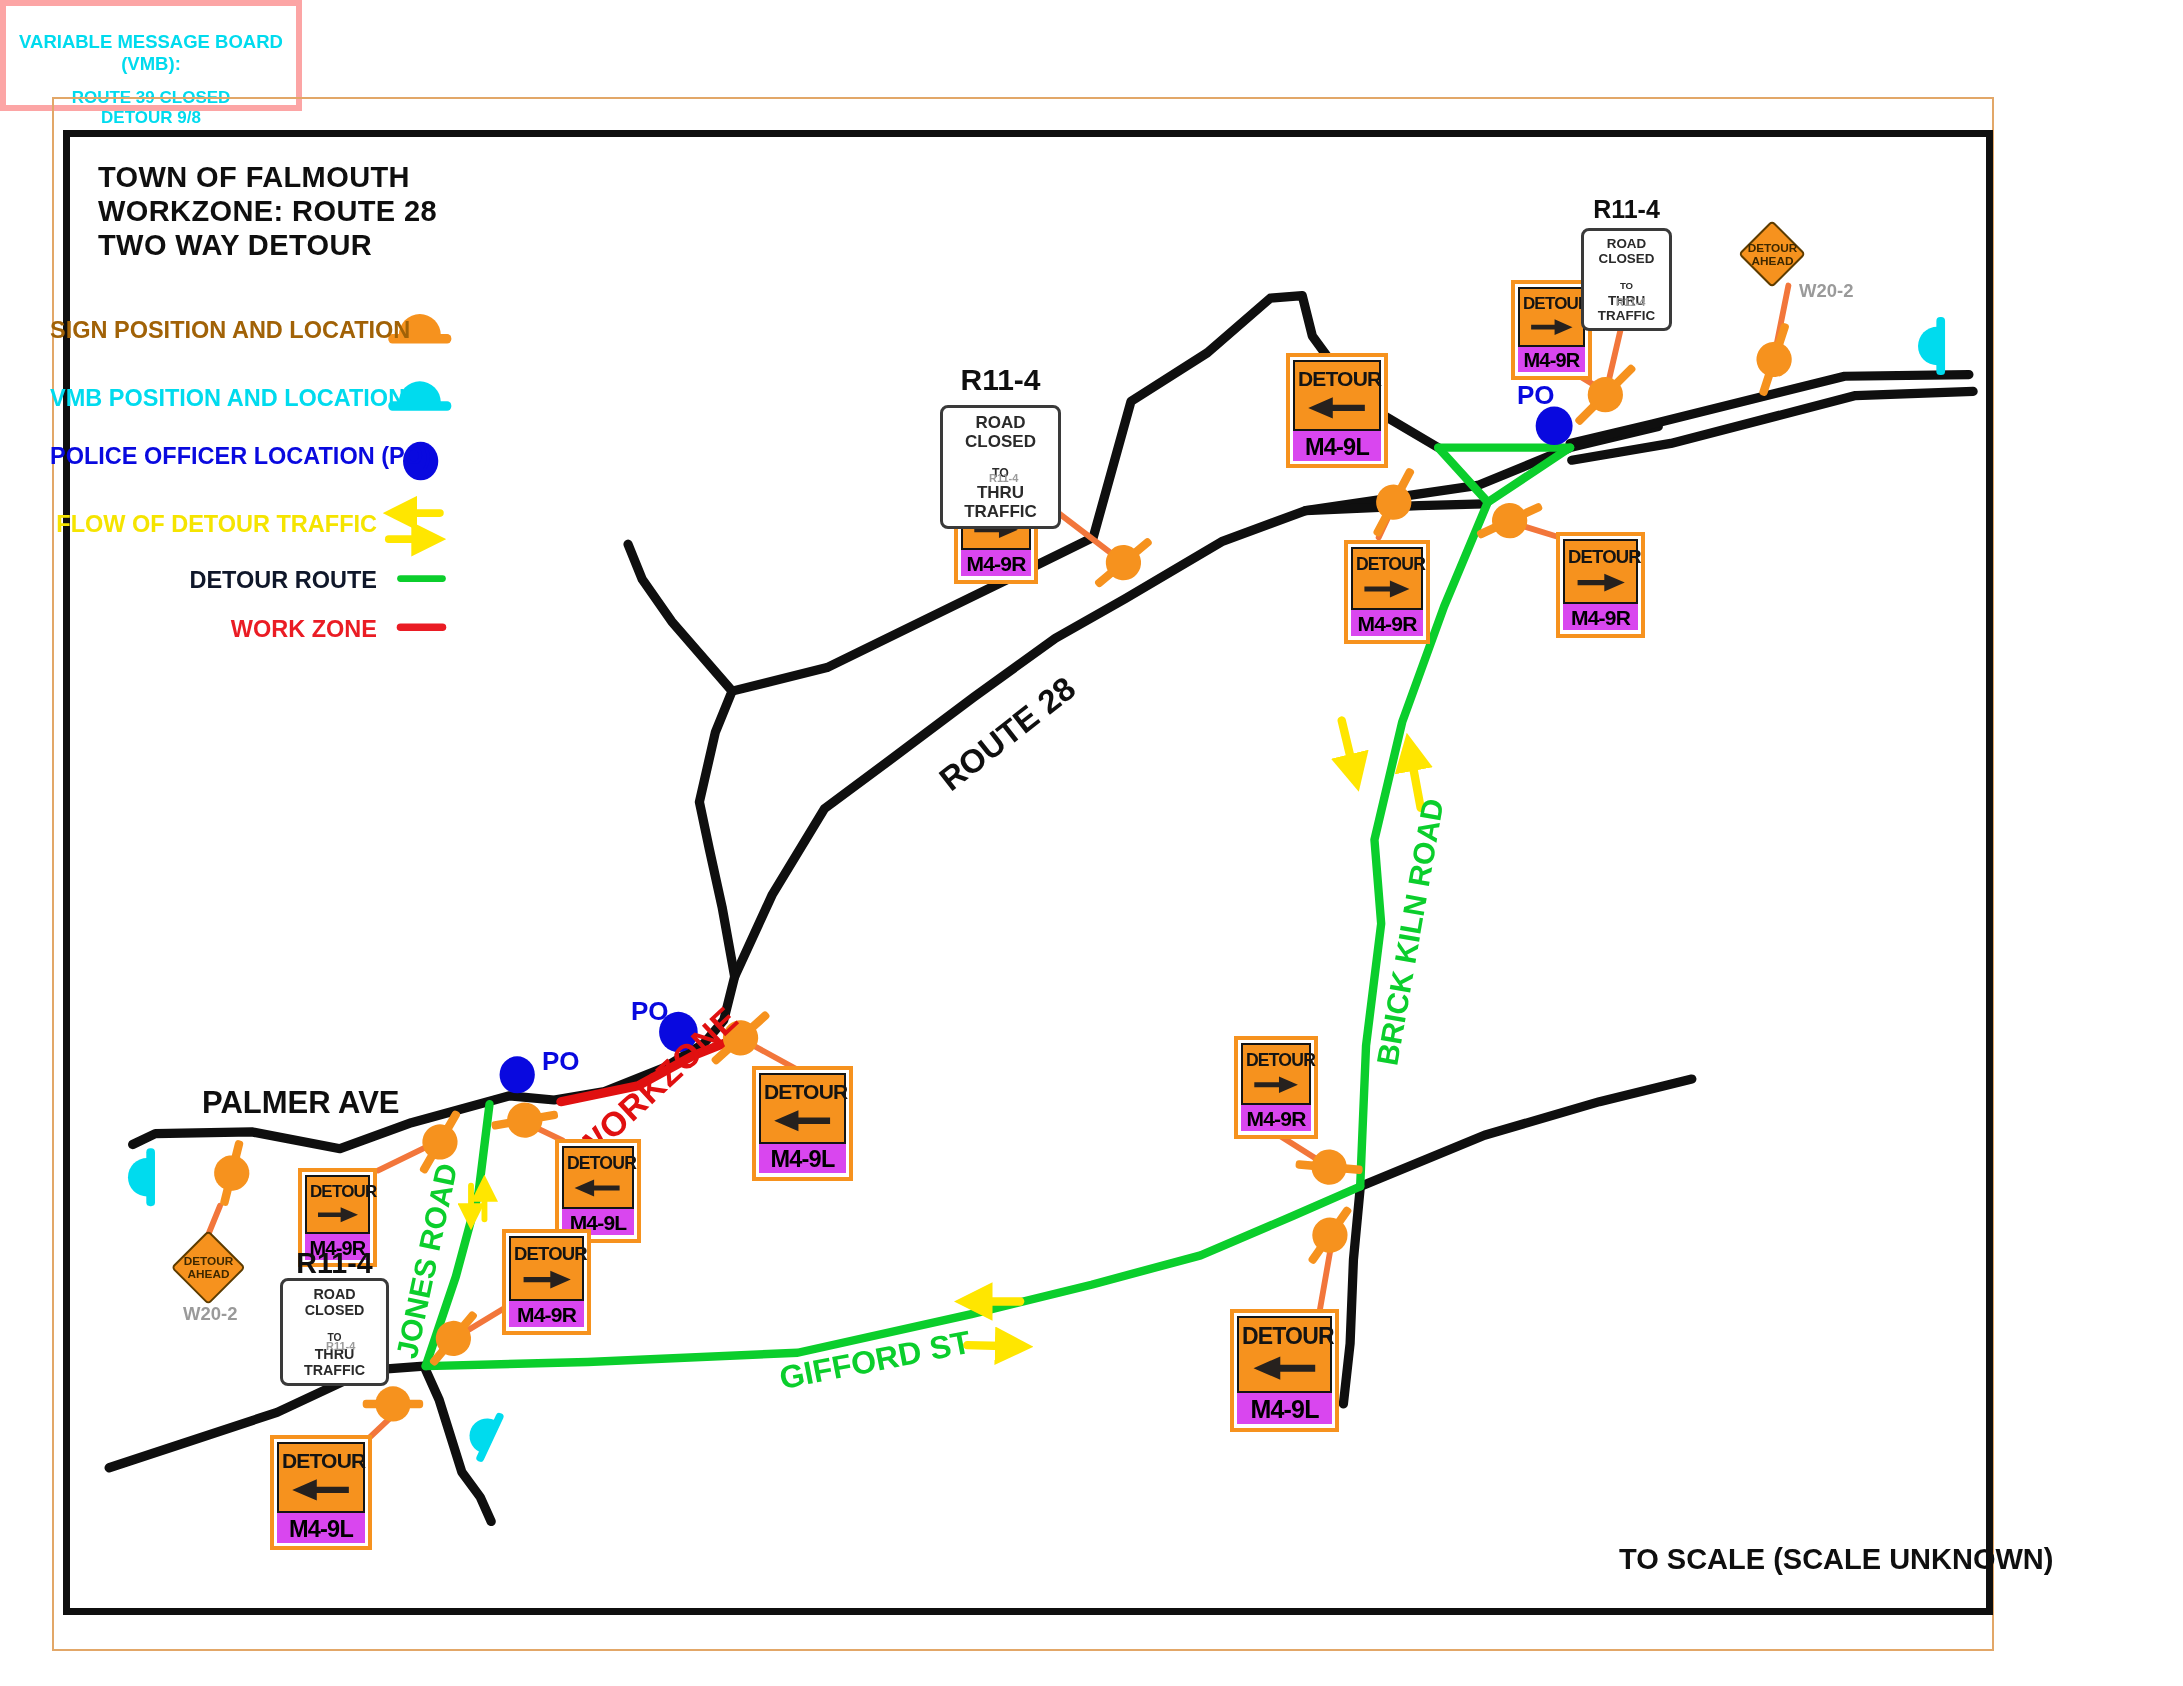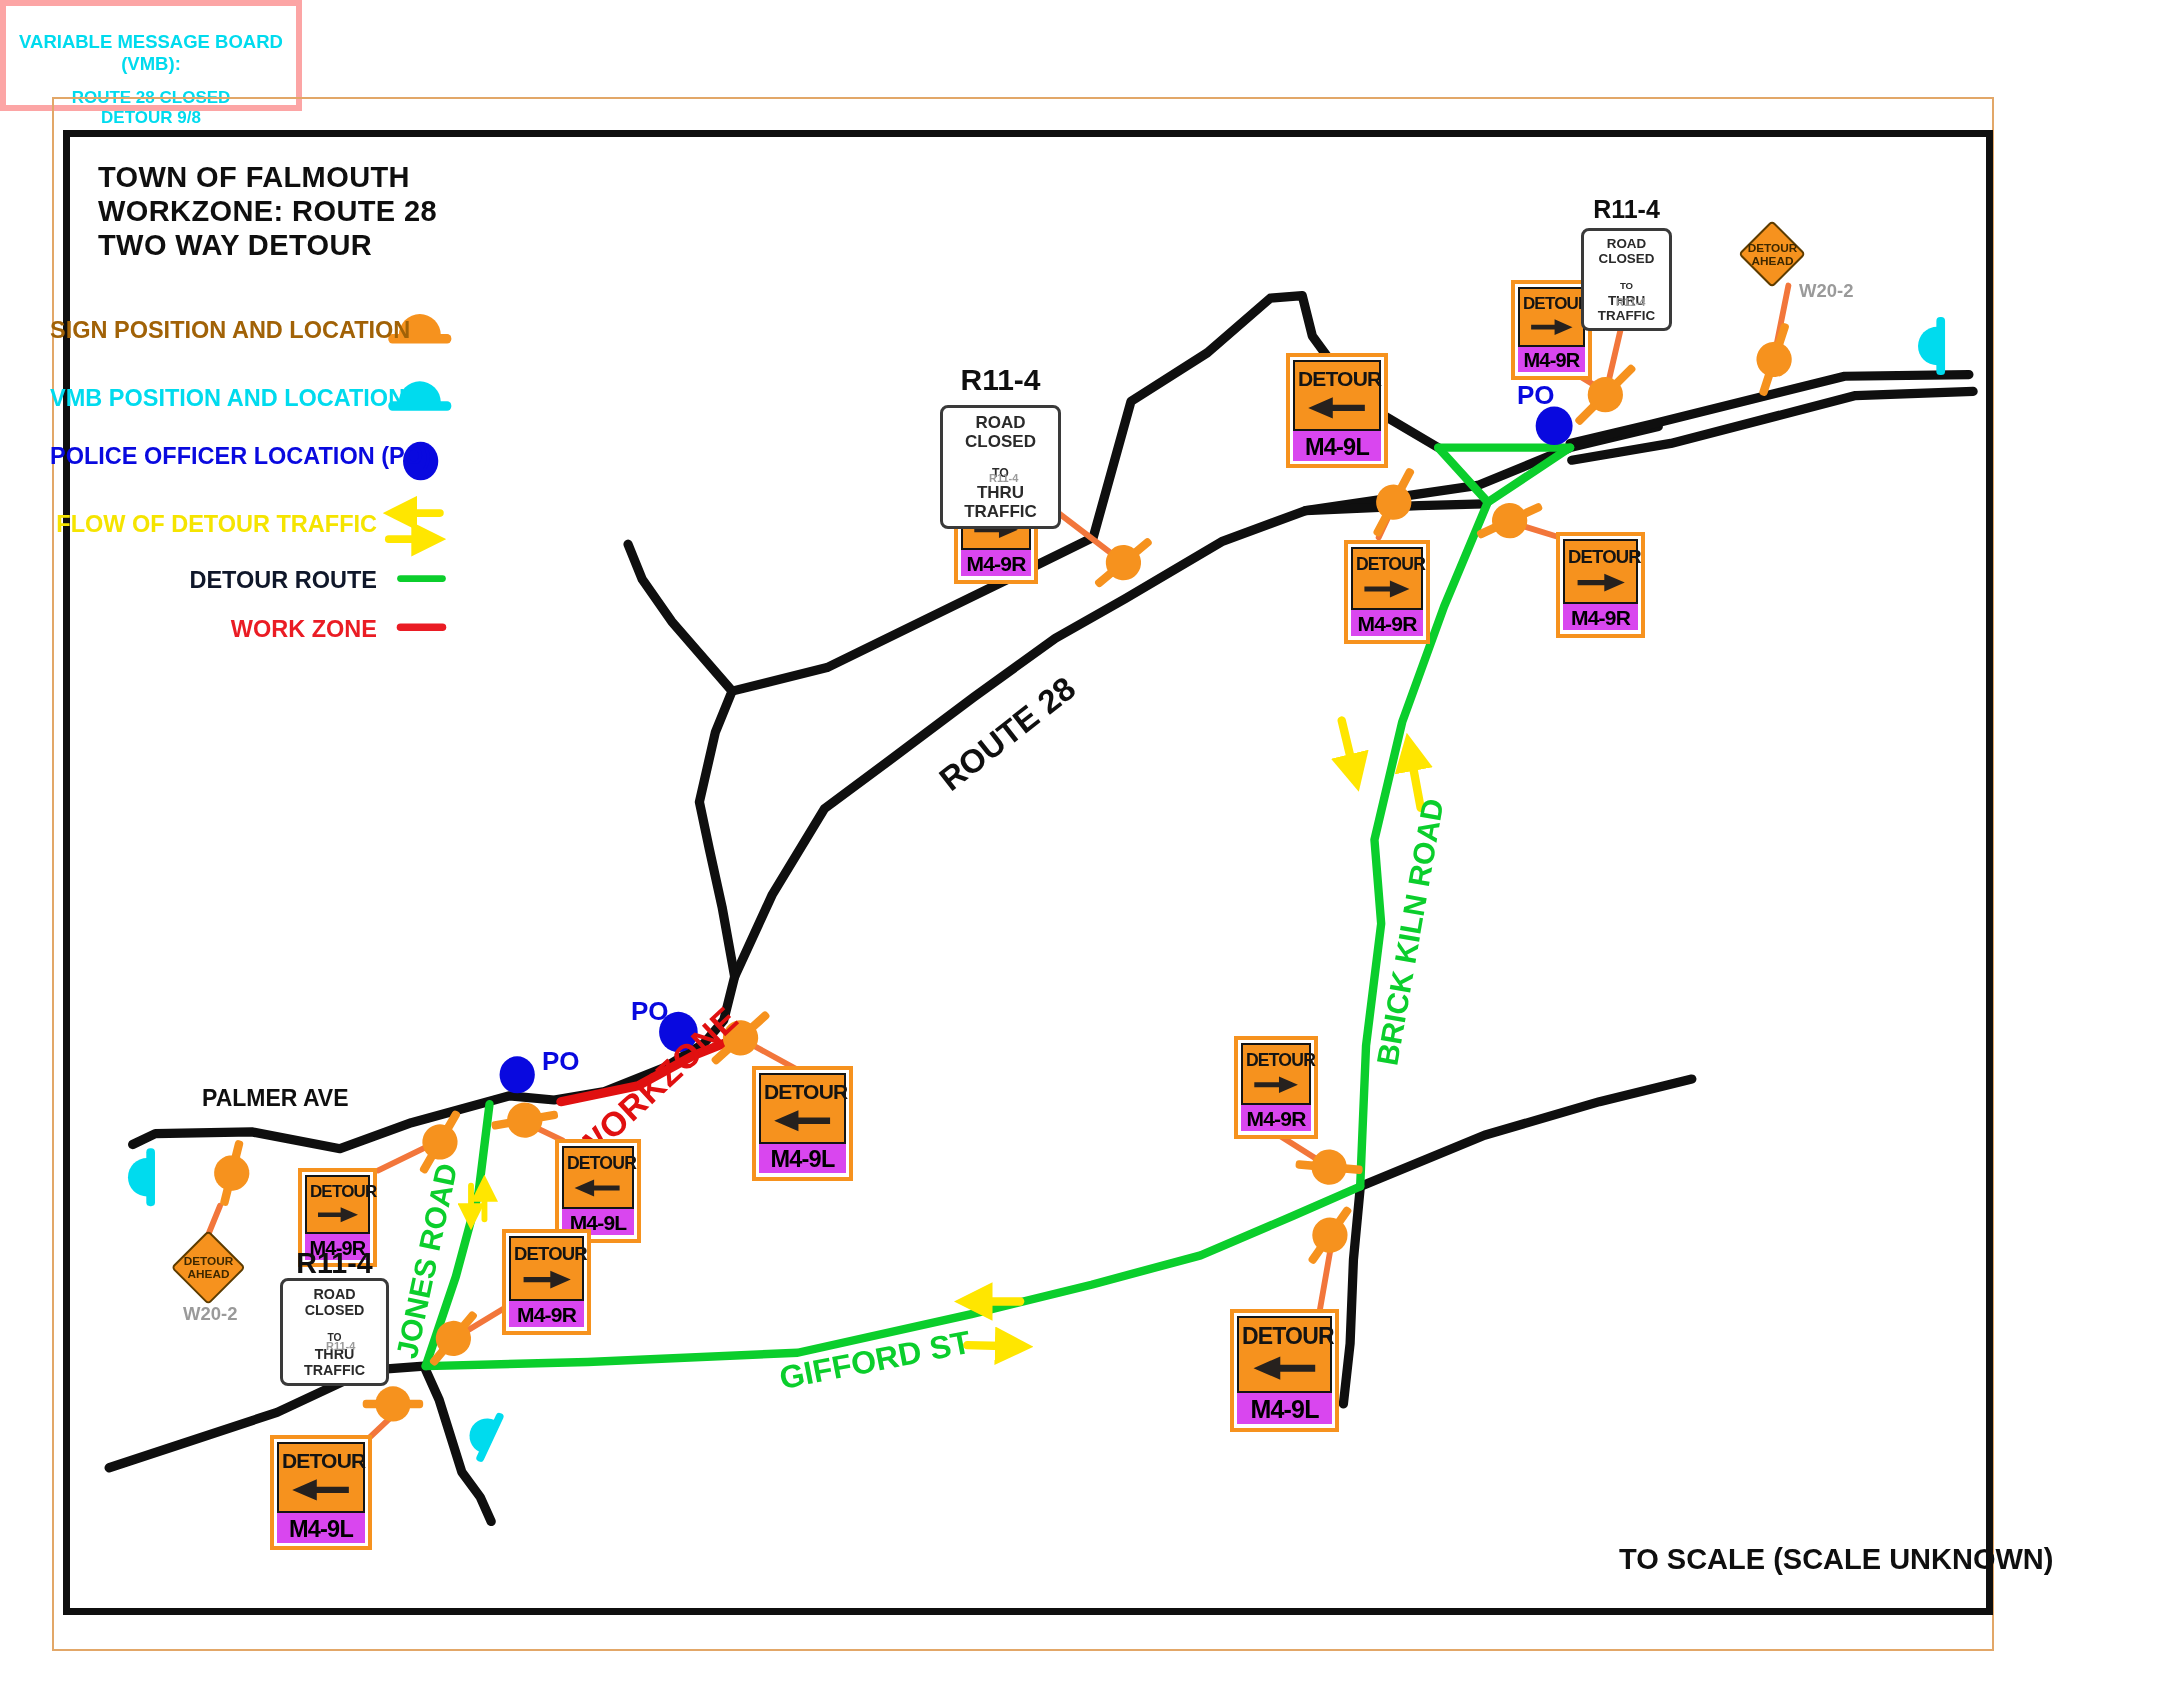--- a/index.html
+++ b/index.html
@@ -207,26 +207,26 @@
   <div class="abs leg orange" style="top:317px;">SIGN POSITION AND LOCATION</div>
   <div class="abs leg cyan" style="top:385px;">VMB POSITION AND LOCATION</div>
   <div class="abs leg blue" style="top:443px;">POLICE OFFICER LOCATION (PO)</div>
   <div class="abs leg yellow" style="top:511px;">FLOW OF DETOUR TRAFFIC</div>
   <div class="abs leg green" style="top:567px;">DETOUR ROUTE</div>
   <div class="abs leg red" style="top:616px;">WORK ZONE</div>
 
   <div class="vmbbox">
     <div class="t">VARIABLE MESSAGE BOARD (VMB):</div>
     <div class="l">
-      <div>ROUTE 28 CLOSED</div>
+      <div>ROUTE 39 CLOSED</div>
       <div>DETOUR 9/8</div>
     </div>
   </div>
 
-  <div class="maplab lab-black" style="left:202px;top:1085px;font-size:23px;">PALMER AVE</div>
+  <div class="maplab lab-black" style="left:202px;top:1085px;font-size:31px;">PALMER AVE</div>
   <div class="maplab lab-black rot" style="left:890px;top:715px;width:235px;text-align:center;font-size:33px;transform:rotate(-38deg);">ROUTE 28</div>
   <div class="maplab lab-green rot" style="left:326px;top:1244px;width:202px;text-align:center;font-size:30px;transform:rotate(-78deg);">JONES ROAD</div>
   <div class="maplab lab-green rot" style="left:1283px;top:924px;width:252px;text-align:center;font-size:30px;transform:rotate(-80deg);">BRICK KILN ROAD</div>
   <div class="maplab lab-green rot" style="left:774px;top:1342px;width:202px;text-align:center;font-size:32px;transform:rotate(-11deg);">GIFFORD ST</div>
   <div class="maplab lab-red rot" style="left:522px;top:1065px;width:269px;text-align:center;font-size:34px;letter-spacing:0.8px;transform:rotate(-43deg);">WORKZONE</div>
 
   <div class="maplab lab-blue" style="left:1517px;top:380px;font-size:26px;">PO</div>
   <div class="maplab lab-blue" style="left:631px;top:996px;font-size:26px;">PO</div>
   <div class="maplab lab-blue" style="left:542px;top:1046px;font-size:26px;">PO</div>
 

